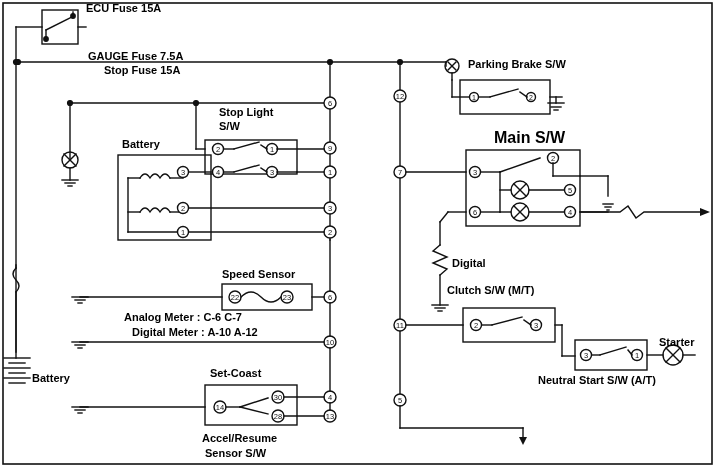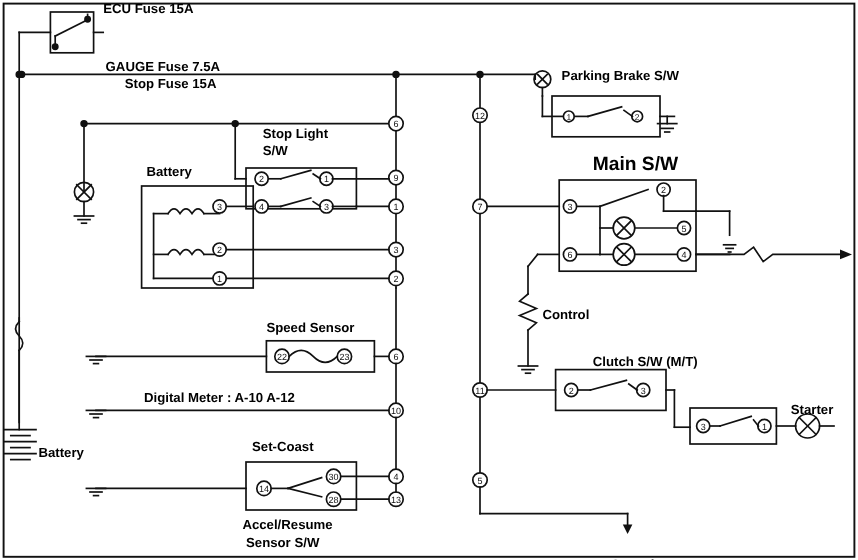--- a/index.html
+++ b/index.html
@@ -308,27 +308,29 @@
 <div class="lbl b" style="left:88px;top:50px;font-size:11px;">GAUGE Fuse 7.5A</div>
 <div class="lbl b" style="left:104px;top:64px;font-size:11px;">Stop Fuse 15A</div>
 
 <div class="lbl b" style="left:468px;top:58px;font-size:11px;">Parking Brake S/W</div>
 <div class="lbl b" style="left:494px;top:129px;font-size:16px;">Main S/W</div>
 
 <div class="lbl b" style="left:219px;top:106px;font-size:11px;">Stop Light</div>
 <div class="lbl b" style="left:219px;top:120px;font-size:11px;">S/W</div>
 
 <div class="lbl b" style="left:122px;top:138px;font-size:11px;">Battery</div>
-<div class="lbl b" style="left:452px;top:257px;font-size:11px;">Control</div>
+<div class="lbl b" style="left:452px;top:257px;font-size:11px;">Digital</div>
 
 <div class="lbl b" style="left:222px;top:268px;font-size:11px;text-align:center;">Speed Sensor</div>
-<div class="lbl b" style="left:120px;top:326px;font-size:11px;">Digital Meter :  A-10    A-12</div>
-
-<div class="lbl b" style="left:447px;top:296px;font-size:11px;margin-left:47px;">Clutch S/W (M/T)</div>
+<div class="lbl b" style="left:124px;top:311px;font-size:11px;">Analog Meter :  C-6        C-7</div>
+<div class="lbl b" style="left:132px;top:326px;font-size:11px;">Digital Meter :  A-10    A-12</div>
+
+<div class="lbl b" style="left:447px;top:284px;font-size:11px;">Clutch S/W (M/T)</div>
 <div class="lbl b" style="left:659px;top:336px;font-size:11px;">Starter</div>
+<div class="lbl b" style="left:538px;top:374px;font-size:11px;">Neutral Start S/W (A/T)</div>
 
 <div class="lbl b" style="left:32px;top:372px;font-size:11px;">Battery</div>
 
 <div class="lbl b" style="left:210px;top:367px;font-size:11px;text-align:right;">Set-Coast</div>
 <div class="lbl b" style="left:202px;top:432px;font-size:11px;">Accel/Resume</div>
 <div class="lbl b" style="left:205px;top:447px;font-size:11px;">Sensor S/W</div>
 
 <div class="lbl b" style="left:488px;top:443px;font-size:11px;margin-top:22px;">For OD Relay</div>
 
 </div>

